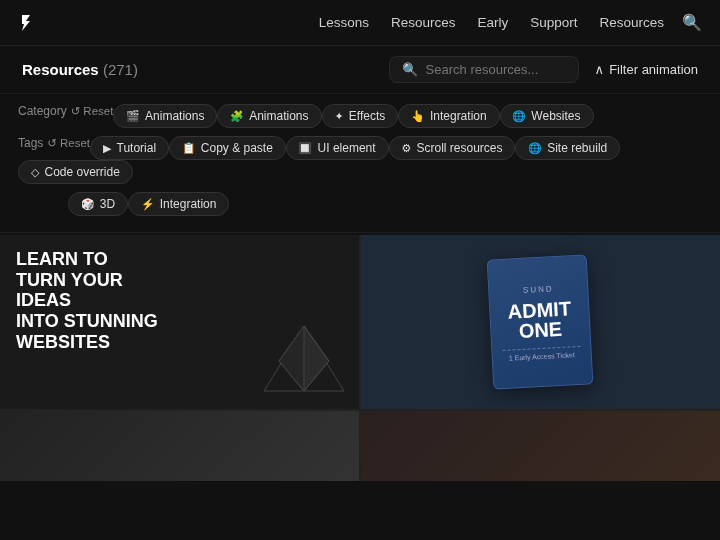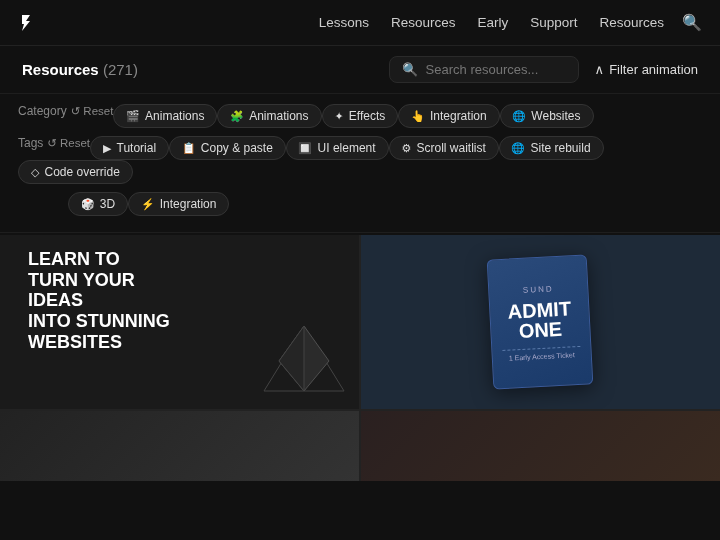--- a/index.html
+++ b/index.html
@@ -379,21 +379,21 @@
     <div class="chip">
       <span class="chip-icon">📋</span>
       <span>Copy &amp; paste</span>
     </div>
     <div class="chip">
       <span class="chip-icon">🔲</span>
       <span>UI element</span>
     </div>
     <div class="chip">
       <span class="chip-icon">⚙</span>
-      <span>Scroll waitlist</span>
+      <span>Scroll resources</span>
     </div>
     <div class="chip">
       <span class="chip-icon">🌐</span>
       <span>Site rebuild</span>
     </div>
     <div class="chip">
       <span class="chip-icon">◇</span>
       <span>Code override</span>
     </div>
   </div>
@@ -408,21 +408,21 @@
       <span>Integration</span>
     </div>
   </div>
 </div>
 
 <div class="grid-wrapper">
   <div class="resources-grid">
 
     <div class="card" style="border-right:1px solid #222; border-bottom:1px solid #222;">
       <div class="card-thumb thumb-logo">
-        <div class="thumb-text-big" style="font-size:18px;line-height:1.15;margin-left:12px;">
+        <div class="thumb-text-big" style="font-size:18px;line-height:1.15;">
           LEARN TO<br>TURN YOUR<br>IDEAS<br>INTO STUNNING<br>WEBSITES
         </div>
 
         <svg class="thumb-logo-3d" viewBox="0 0 90 80" xmlns="http://www.w3.org/2000/svg">
           <polygon points="45,5 85,70 5,70" fill="none" stroke="#555" stroke-width="1"></polygon>
           <polygon points="45,5 70,40 45,70 20,40" fill="#333" stroke="#666" stroke-width="1"></polygon>
           <polygon points="20,40 45,70 45,5" fill="#2a2a2a" stroke="#555" stroke-width="1"></polygon>
         </svg>
       </div>
       <div class="card-info">

